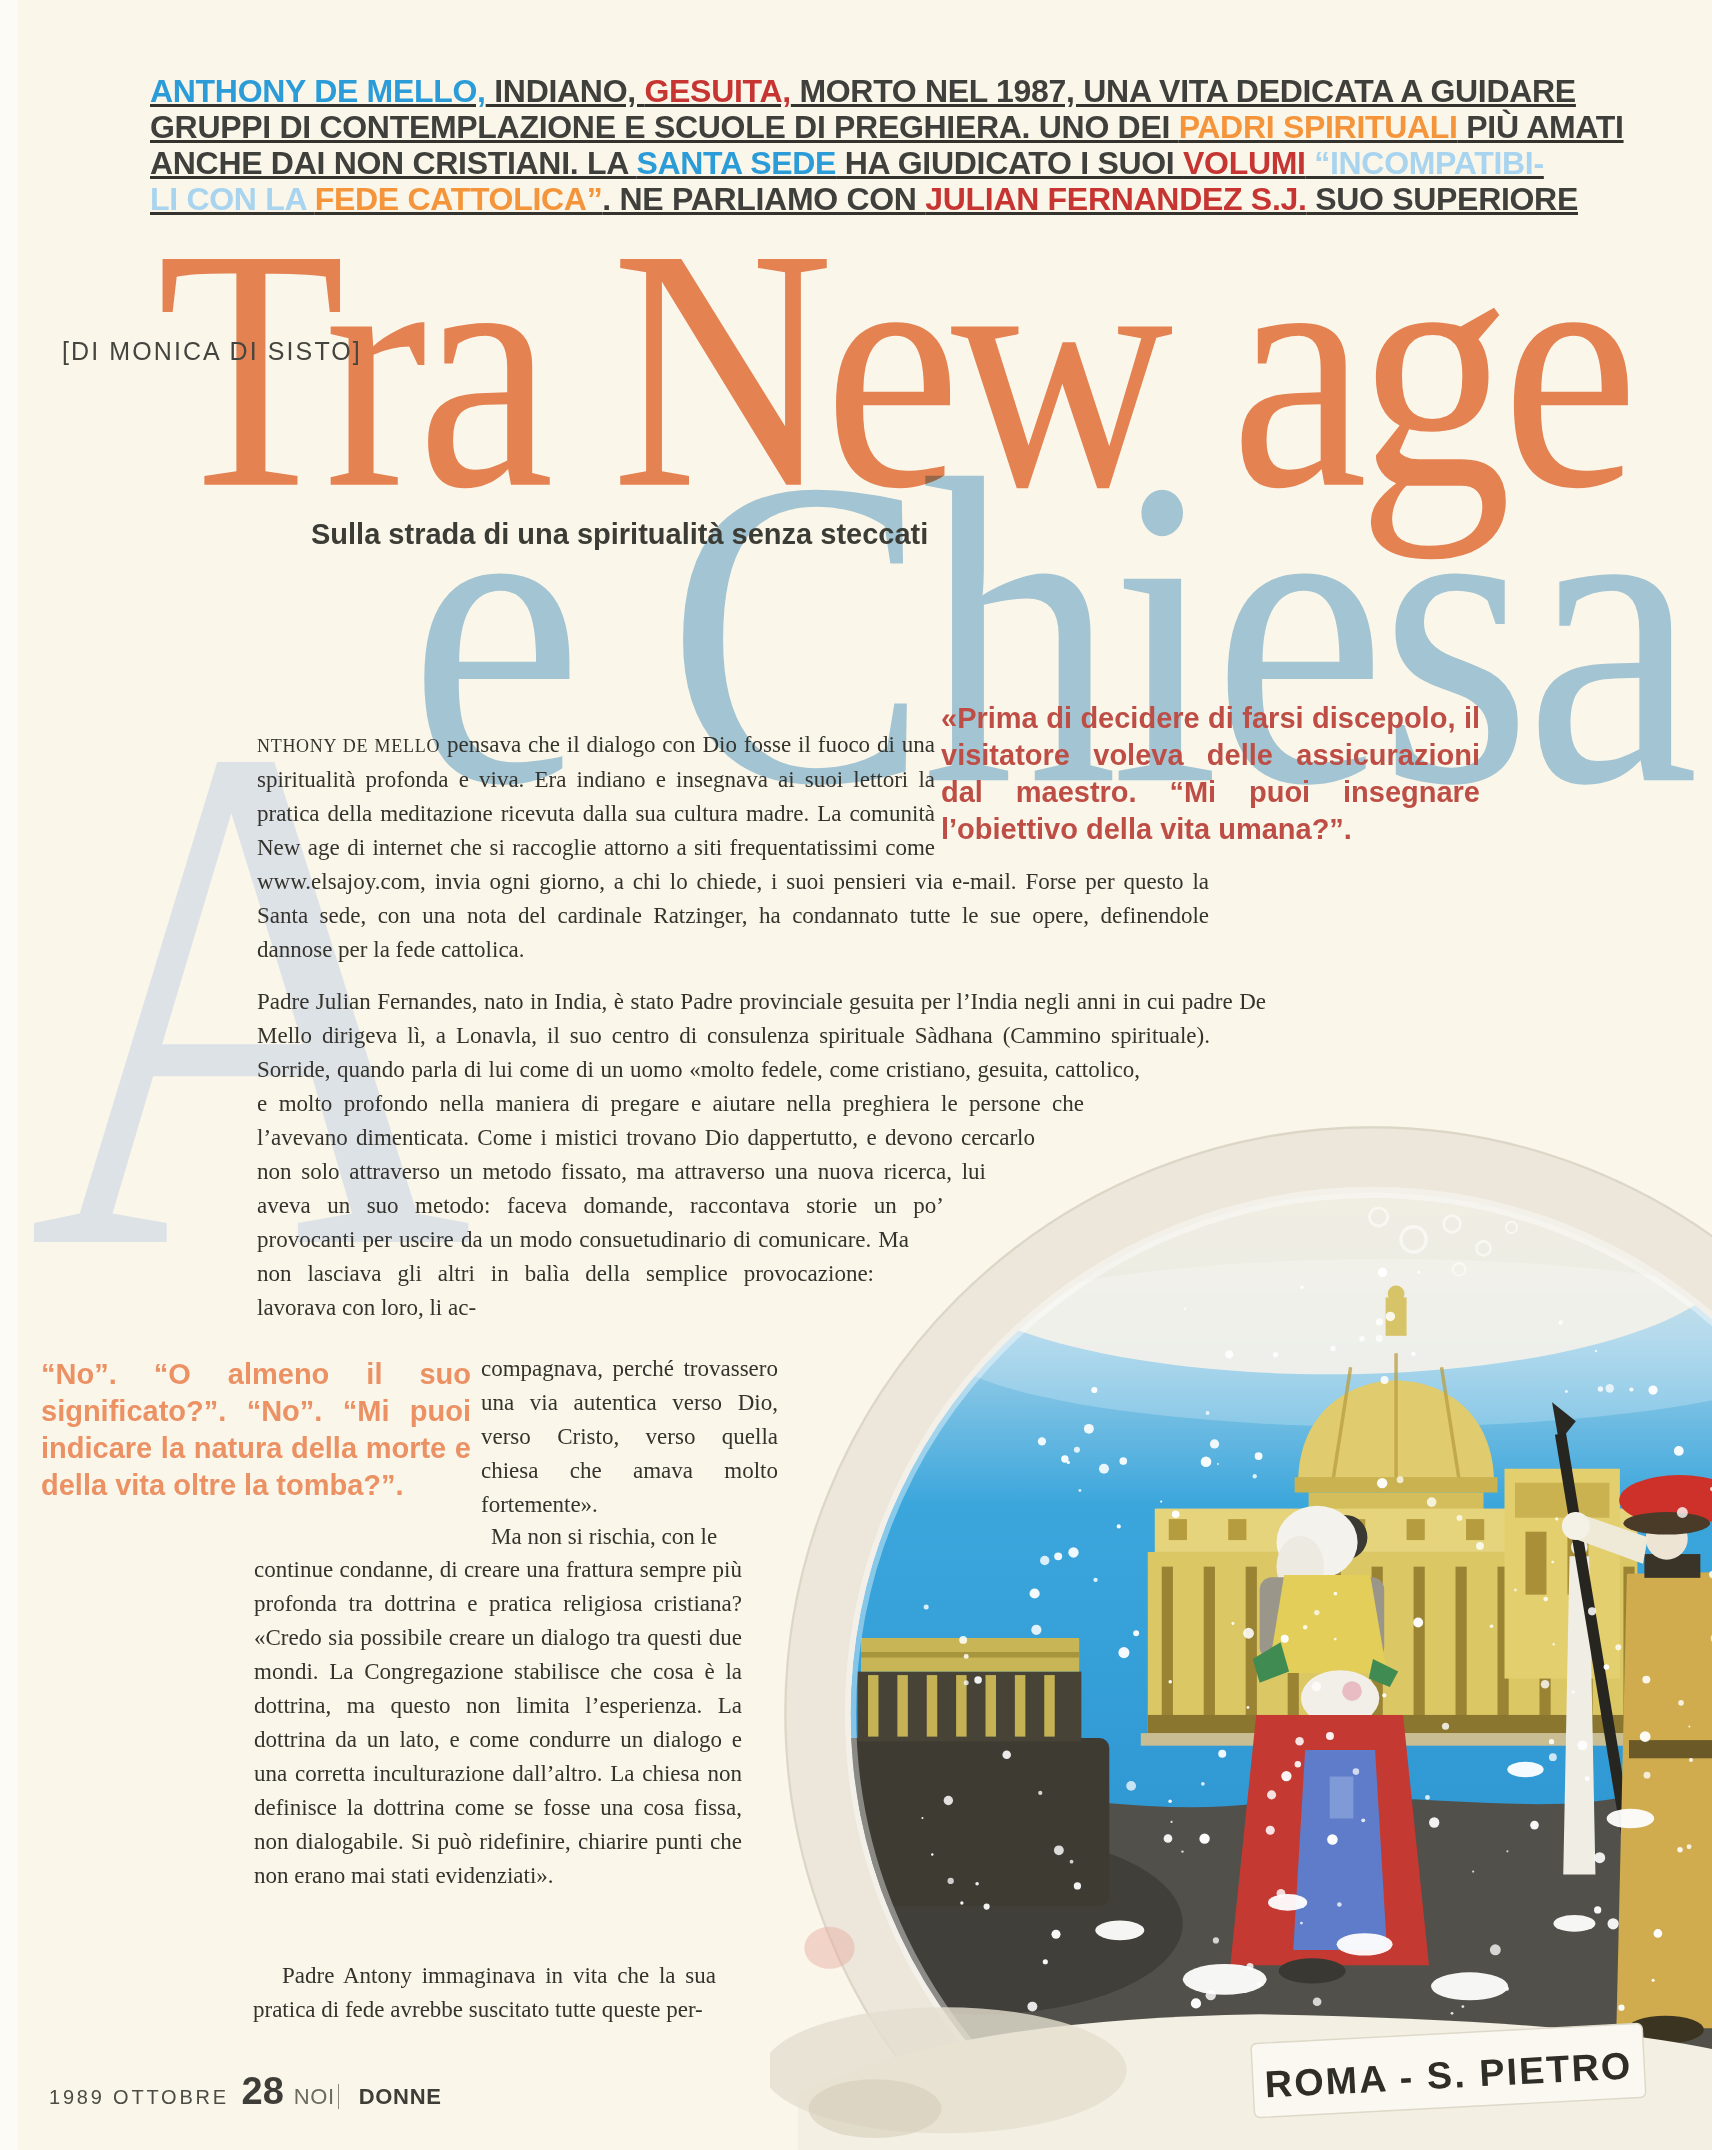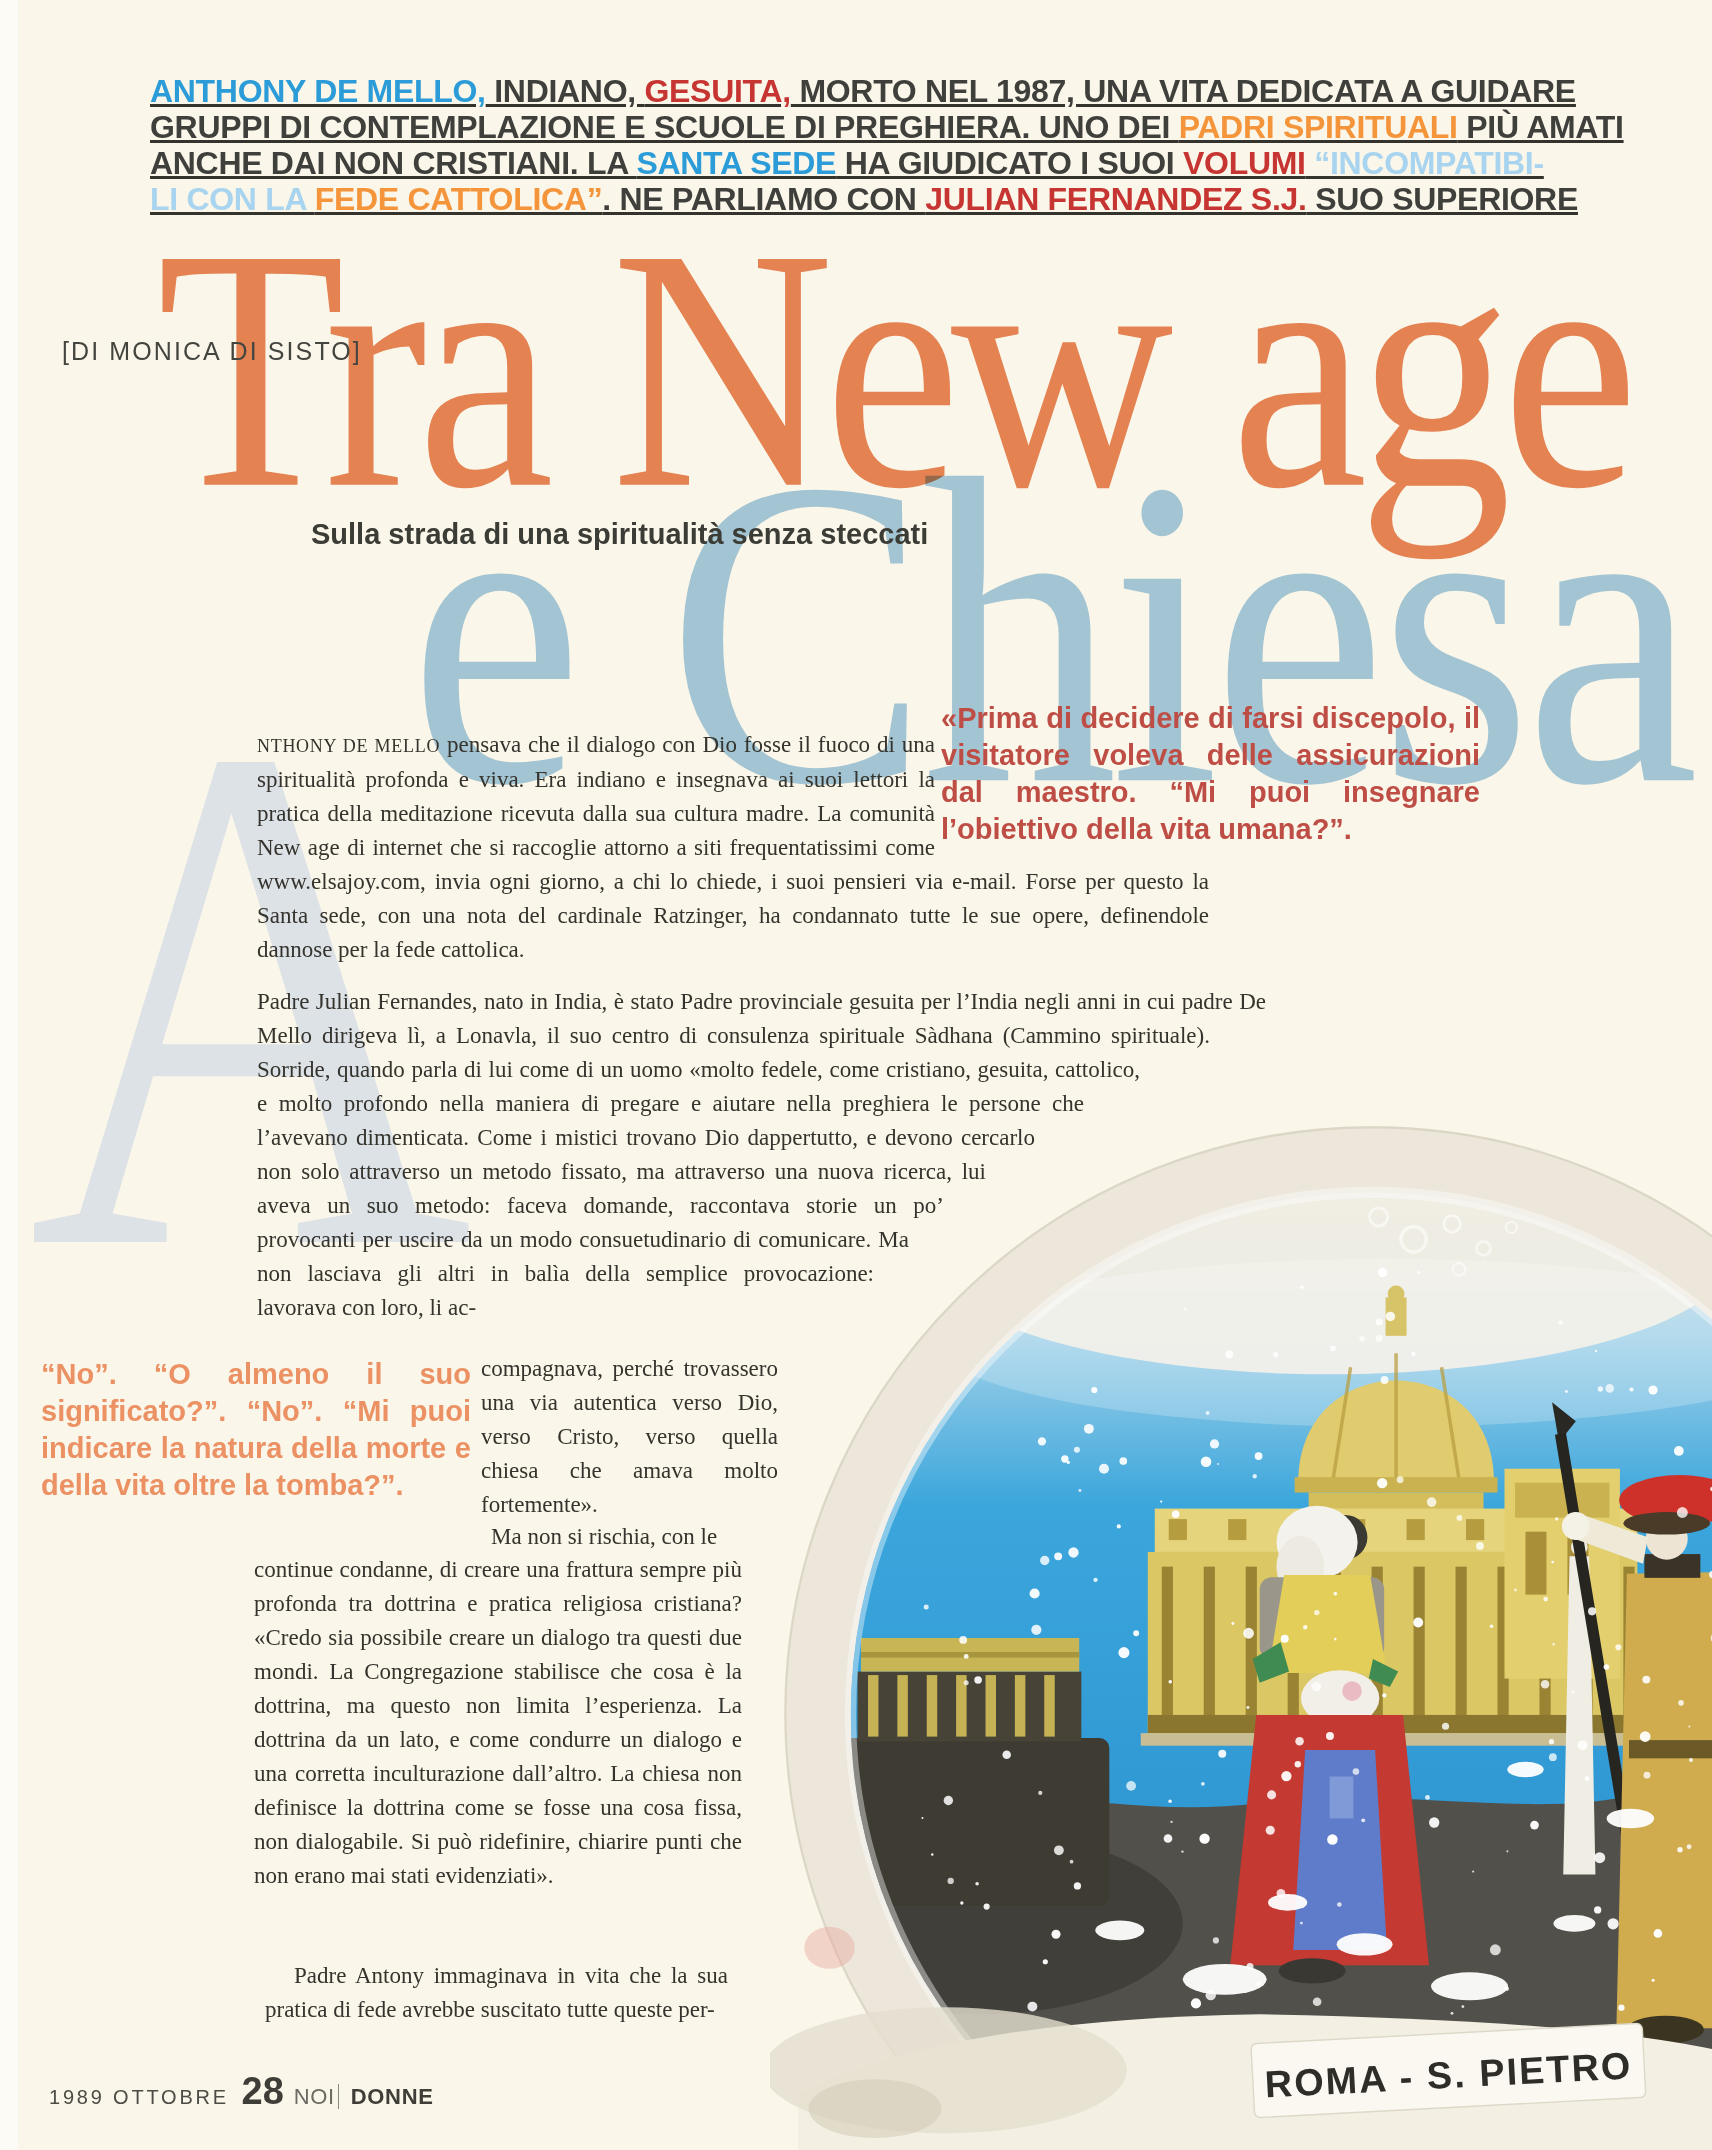--- a/index.html
+++ b/index.html
@@ -37,34 +37,34 @@
   .pq-red{left:941px;top:700px;width:539px;color:#BE4E45;}
   .pq-orange{left:41px;top:1356px;width:430px;color:#EB9164;}
 
   
   .bt{position:absolute;z-index:5;font-size:23px;line-height:34px;text-align:justify;color:#35332D;overflow:hidden;}
   #p1{left:257px;top:728px;width:952px;height:238px;}
   #p2{left:257px;top:985px;width:1016px;height:372px;}
   #p3{left:481px;top:1352px;width:297px;height:169px;}
   #p4lead{left:491px;top:1520px;width:301px;height:35px;text-align:left;}
   #p4{left:254px;top:1553px;width:488px;height:404px;}
-  #p5{left:265px;top:1959px;width:463px;height:105px;text-indent:29px;}
+  #p5{left:253px;top:1959px;width:463px;height:105px;text-indent:29px;}
   .sp{float:right;clear:right;}
   .lead-caps{font-size:18px;letter-spacing:0.7px;}
 
   
   .photo{position:absolute;left:770px;top:1119px;width:943px;height:1031px;z-index:4;}
 
   
   .footer{position:absolute;left:49px;top:2070px;z-index:6;font-family:"Liberation Sans",sans-serif;color:#4C4B45;}
   .footer span{vertical-align:baseline;}
   .f-date{font-size:20px;letter-spacing:2.8px;}
   .f-num{font-size:38px;font-weight:bold;color:#3E3D37;margin:0 9.8px 0 12.6px;}
   .f-mag{font-size:22px;letter-spacing:0.7px;color:#6B6B63;}
-  .f-mag-b{font-size:22px;letter-spacing:0.7px;font-weight:bold;color:#3E3D37;border-left:1.4px solid #8A8A80;padding-left:12px;margin-left:2.8px;}
+  .f-mag-b{font-size:22px;letter-spacing:0.7px;font-weight:bold;color:#3E3D37;border-left:1.4px solid #8A8A80;padding-left:20px;margin-left:2.8px;}
 </style>
 </head>
 <body>
 
 <div class="page">
   <div class="scan-edge"></div>
 
   <div class="kicker">
     <div><span class="cb">ANTHONY DE MELLO,</span><span class="cd"> INDIANO, </span><span class="cr">GESUITA,</span><span class="cd"> MORTO NEL 1987, UNA VITA DEDICATA A GUIDARE</span></div>
     <div><span class="cd">GRUPPI DI CONTEMPLAZIONE E SCUOLE DI PREGHIERA. UNO DEI </span><span class="co">PADRI SPIRITUALI</span><span class="cd"> PIÙ AMATI</span></div>

